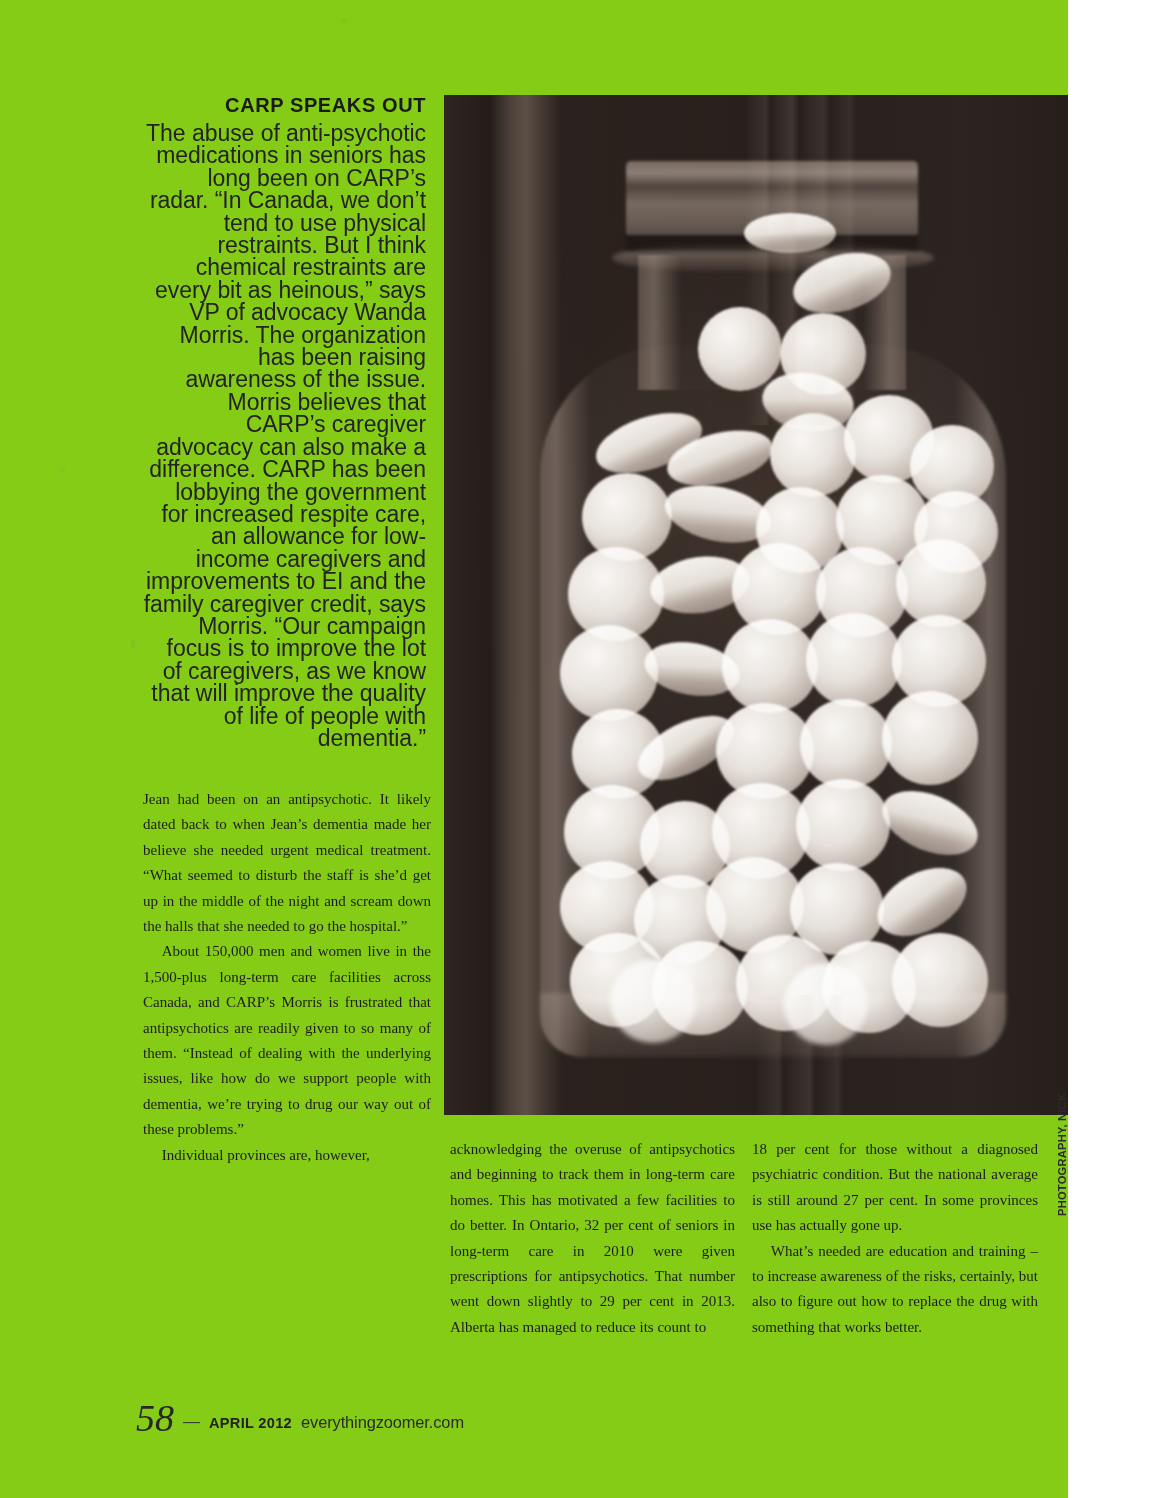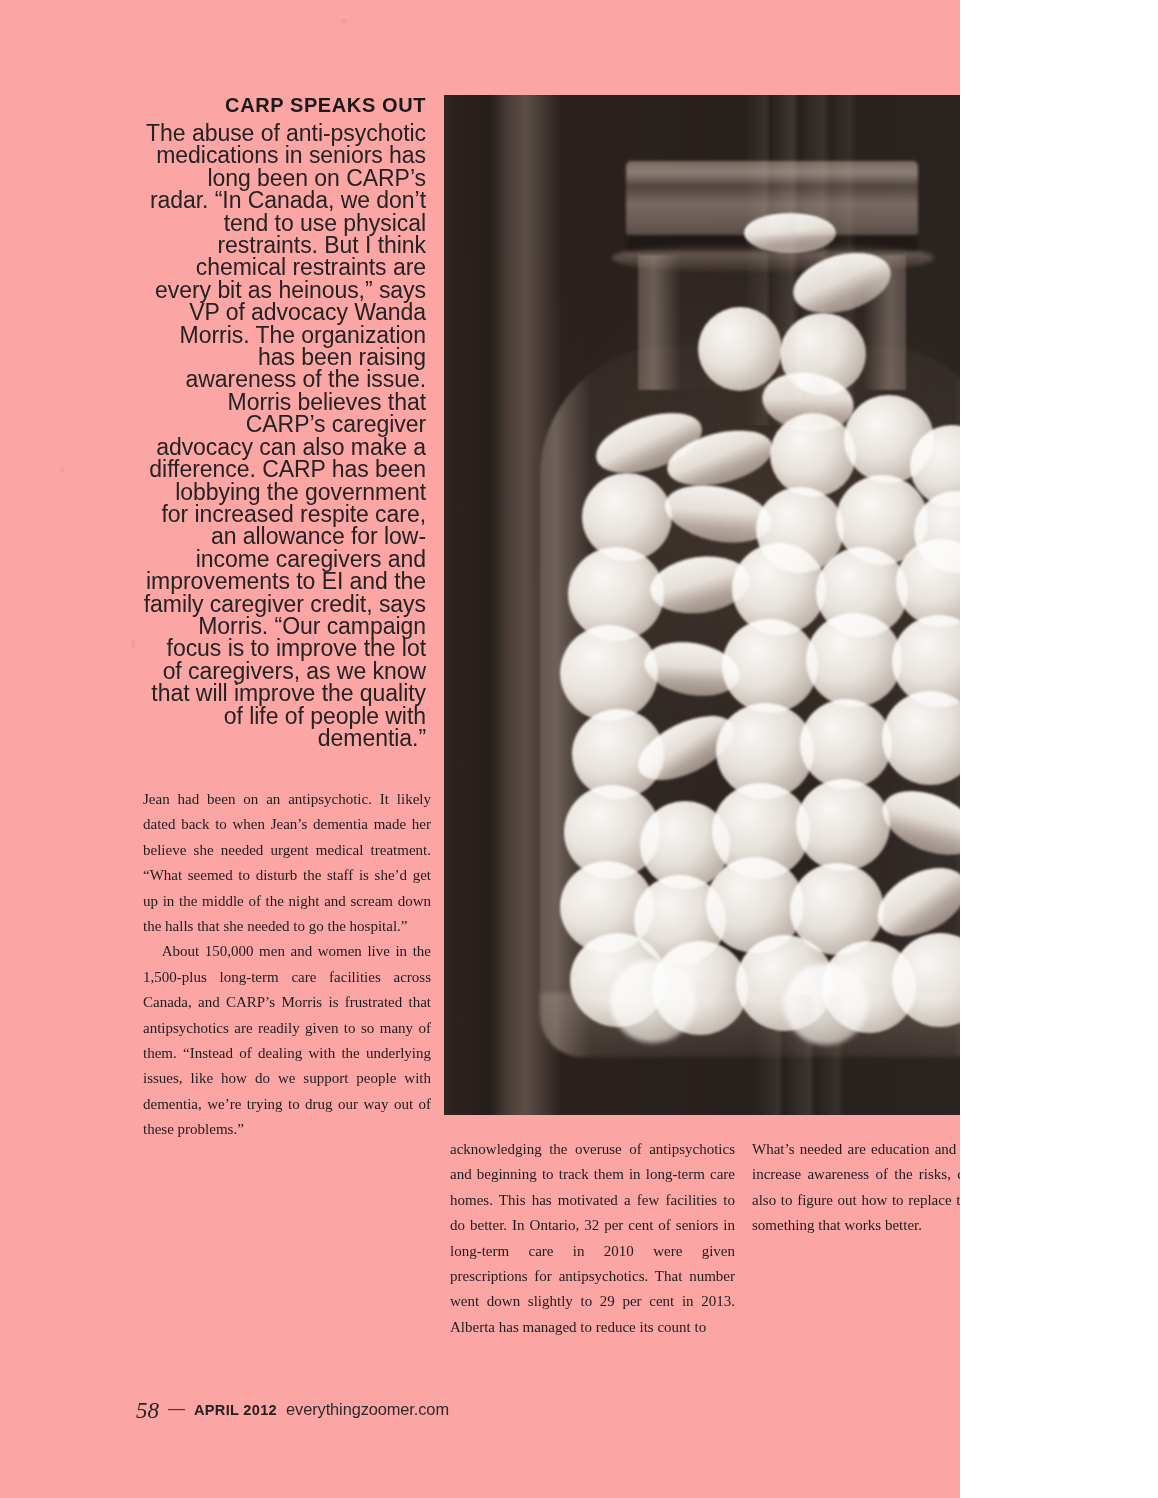--- a/index.html
+++ b/index.html
@@ -2,23 +2,23 @@
 <html><head>
 <meta charset="utf-8">
 <style>
   html, body {
     margin: 0;
     padding: 0;
     background: #ffffff;
   }
   .page {
     position: relative;
-    width: 960px;
+    width: 1068px;
     height: 1498px;
-    background: #fca5a5;
+    background: #84cc16;
     overflow: hidden;
     font-family: "Liberation Serif", serif;
   }
 
   
   .sidebar {
     position: absolute;
     left: 143px;
     top: 93px;
     width: 283px;
@@ -192,21 +192,21 @@
   
   .footer {
     position: absolute;
     left: 136px; top: 1399px;
     display: flex; align-items: baseline; gap: 9px;
     color: #2a2a2a;
   }
   .folio {
     font-family: "Liberation Serif", serif;
     font-style: italic;
-    font-size: 23px;
+    font-size: 38px;
     line-height: 1;
     color: #262626;
   }
   .folio-dash {
     font-family: "Liberation Sans", sans-serif;
     font-size: 17px;
     color: #3a3a3a;
     position: relative; top: -4px;
   }
   .issue {
@@ -334,27 +334,29 @@
     </div>
 
     <div class="streaks"></div>
     <div class="streaks-low"></div>
     <div class="photo-grain"></div>
   </div>
 
   <div class="col col-left">
     <p>Jean had been on an antipsychotic. It likely dated back to when Jean’s dementia made her believe she needed urgent medical treatment. “What seemed to disturb the staff is she’d get up in the middle of the night and scream down the halls that she needed to go the hospital.”</p>
     <p>About 150,000 men and women live in the 1,500-plus long-term care facilities across Canada, and CARP’s Morris is frustrated that antipsychotics are readily given to so many of them. “Instead of dealing with the underlying issues, like how do we support people with dementia, we’re trying to drug our way out of these problems.”</p>
+    <p>Individual provinces are, however,</p>
   </div>
 
   <div class="col col-mid">
     <p>acknowledging the overuse of antipsychotics and beginning to track them in long-term care homes. This has motivated a few facilities to do better. In Ontario, 32 per cent of seniors in long-term care in 2010 were given prescriptions for antipsychotics. That number went down slightly to 29 per cent in 2013. Alberta has managed to reduce its count to</p>
   </div>
 
   <div class="col col-right">
+    <p>18 per cent for those without a diagnosed psychiatric condition. But the national average is still around 27 per cent. In some provinces use has actually gone up.</p>
     <p>What’s needed are education and training – to increase awareness of the risks, certainly, but also to figure out how to replace the drug with something that works better.</p>
   </div>
 
   <div class="footer">
     <span class="folio">58</span>
     <span class="folio-dash">—</span>
     <span class="issue">APRIL 2012</span>
     <span class="site">everythingzoomer.com</span>
   </div>
 

